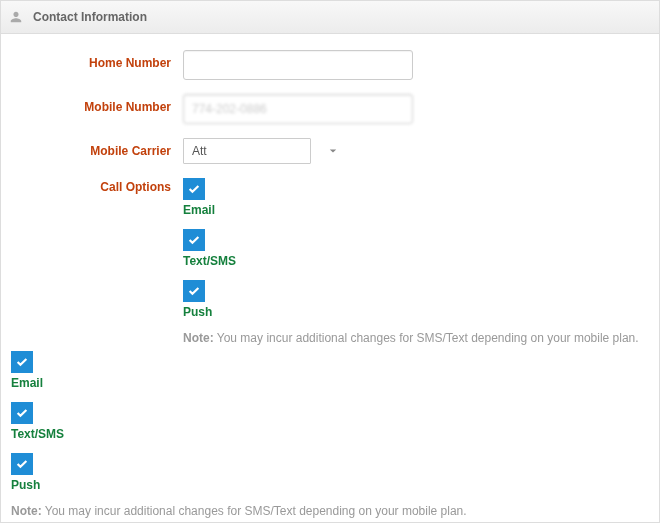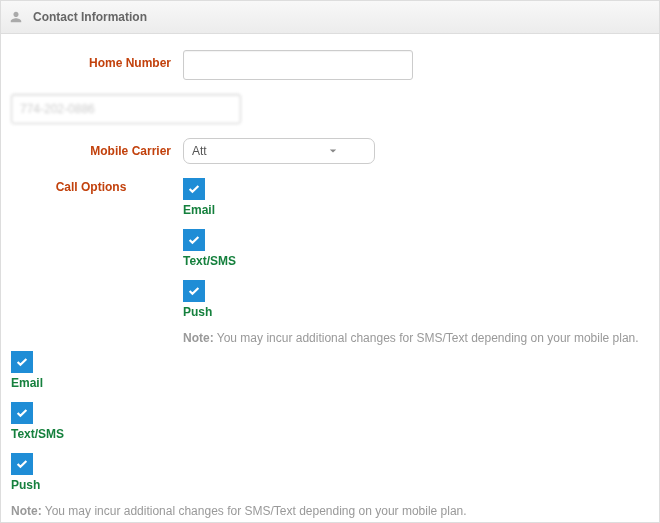--- a/index.html
+++ b/index.html
@@ -66,24 +66,24 @@
     background: #fff;
     box-shadow: inset 0 1px 1px rgba(0,0,0,0.05);
   }
   .text-input::placeholder { color: #ccc; }
   .blurred { color: #ccc; filter: blur(1.5px); }
   .select-wrap {
     position: relative;
     width: 160px;
   }
   .select-input {
-    width: 192px;
+    width: 128px;
     height: 26px;
     border: 1px solid #ccc;
-    border-radius: 7px;
+    border-radius: 1px;
     padding: 0 24px 0 8px;
     font-size: 12px;
     color: #555;
     background: #fff;
     appearance: none;
     -webkit-appearance: none;
     text-align: left;
     cursor: pointer;
   }
   .select-arrow {
@@ -113,21 +113,21 @@
     font-weight: bold;
     color: #15803d;
     font-size: 12px;
   }
   .note {
     color: #999;
     font-size: 12px;
     margin-top: 2px;
   }
   .note-b { font-weight: bold; color: #999; text-align: right; }
-  .form-row.options .label-col { padding-top: 2px; text-align: center; }
+  .form-row.options .label-col { padding-top: 2px; }
   .options-block { margin-bottom: 6px; }
 </style>
 </head>
 <body>
 
 <div class="panel-header">
   <span class="icon">
     <svg width="12" height="12" viewBox="0 0 16 16" fill="currentColor">
         <path d="M8 8c1.9 0 3.4-1.6 3.4-3.5S9.9 1 8 1 4.6 2.6 4.6 4.5 6.1 8 8 8zm0 1.5c-2.5 0-7 1.3-7 4V15h14v-1.5c0-2.7-4.5-4-7-4z"></path>
       </svg>
@@ -138,20 +138,21 @@
 <div class="form-body">
 
   <div class="form-row">
     <div class="label-col">Home Number</div>
     <div class="input-col">
       <input type="text" class="text-input" value="" style="">
     </div>
   </div>
 
   <div class="form-row">
+    <div class="label-col">Mobile Number</div>
     <div class="input-col">
       <input type="text" class="text-input blurred" value="774-202-0886" style="">
     </div>
   </div>
 
   <div class="form-row">
     <div class="label-col">Mobile Carrier</div>
     <div class="input-col">
       <div class="select-wrap">
         <button class="select-input">Att</button>

